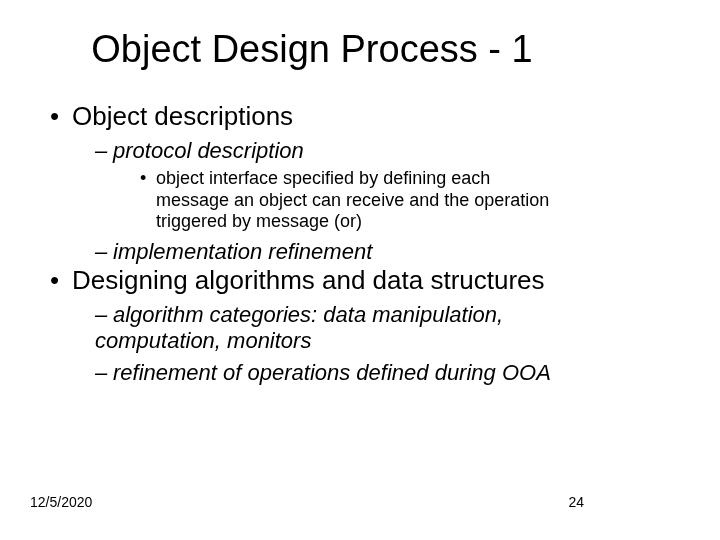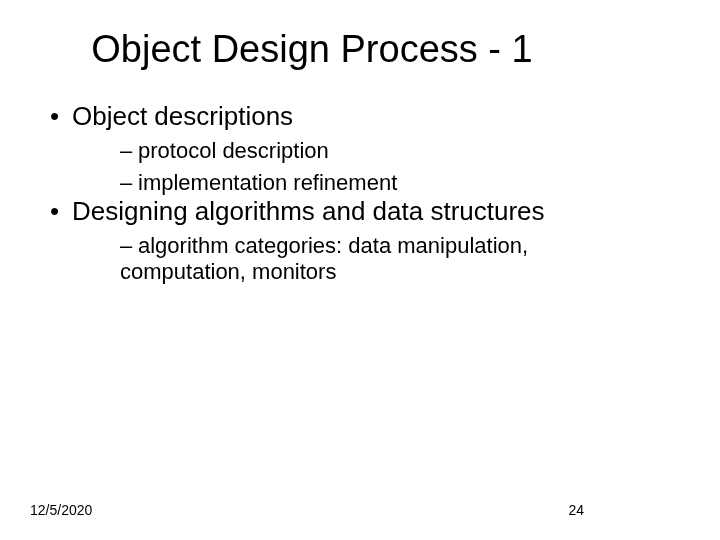--- a/index.html
+++ b/index.html
@@ -1,43 +1,45 @@
 <!DOCTYPE html>
 <html><head>
 <meta charset="utf-8">
 <style>
   * { margin: 0; padding: 0; box-sizing: border-box; }
   html, body { width: 720px; height: 540px; background: #fff; font-family: Arial, Helvetica, sans-serif; color: #000; }
   .slide { position: relative; width: 624px; height: 540px; padding: 28px 40px 0 40px; }
   .title { font-size: 38px; text-align: center; margin-bottom: 30px; font-weight: normal; }
   .l1 { font-size: 26px; margin-left: 10px; margin-top: 0; }
   .l1 .bullet { display: inline-block; width: 22px; }
-  .l2 { font-size: 22px; margin-left: 80px; margin-top: 6px; }
+  .l2 { font-size: 22px; margin-left: 55px; margin-top: 6px; font-style: italic; }
   .l2 .bullet { display: inline-block; width: 18px; }
   .l3 { font-size: 18px; margin-left: 100px; margin-top: 4px; padding-right: 20px; line-height: 1.2; }
   .l3 .bullet { display: inline-block; width: 16px; vertical-align: top; }
   .l3 .txt { display: inline-block; width: calc(100% - 20px); vertical-align: top; }
-  .footer { position: absolute; bottom: 22px; left: 30px; right: 40px; font-size: 14px; display: flex; justify-content: space-between; }
+  .footer { position: absolute; bottom: 30px; left: 30px; right: 40px; font-size: 14px; display: flex; justify-content: space-between; }
 </style>
 </head>
 <body>
 
 <div class="slide">
   <h1 class="title">Object Design Process - 1</h1>
 
   <div class="l1"><span class="bullet">•</span><span>Object descriptions</span></div>
 
   <div class="l2"><span class="bullet">–</span><span>protocol description</span></div>
 
+  <div class="l3"><span class="bullet">•</span><span class="txt">object interface specified by defining each message an object can receive and the operation triggered by message (or)</span></div>
 
   <div class="l2"><span class="bullet">–</span><span>implementation refinement</span></div>
 
 
   <div class="l1"><span class="bullet">•</span><span>Designing algorithms and data structures</span></div>
 
   <div class="l2"><span class="bullet">–</span><span>algorithm categories: data manipulation, computation, monitors</span></div>
 
+  <div class="l2"><span class="bullet">–</span><span>refinement of operations defined during OOA</span></div>
 
   <div class="footer">
     <span>12/5/2020</span>
     <span>24</span>
   </div>
 </div>
 
 </body></html>

